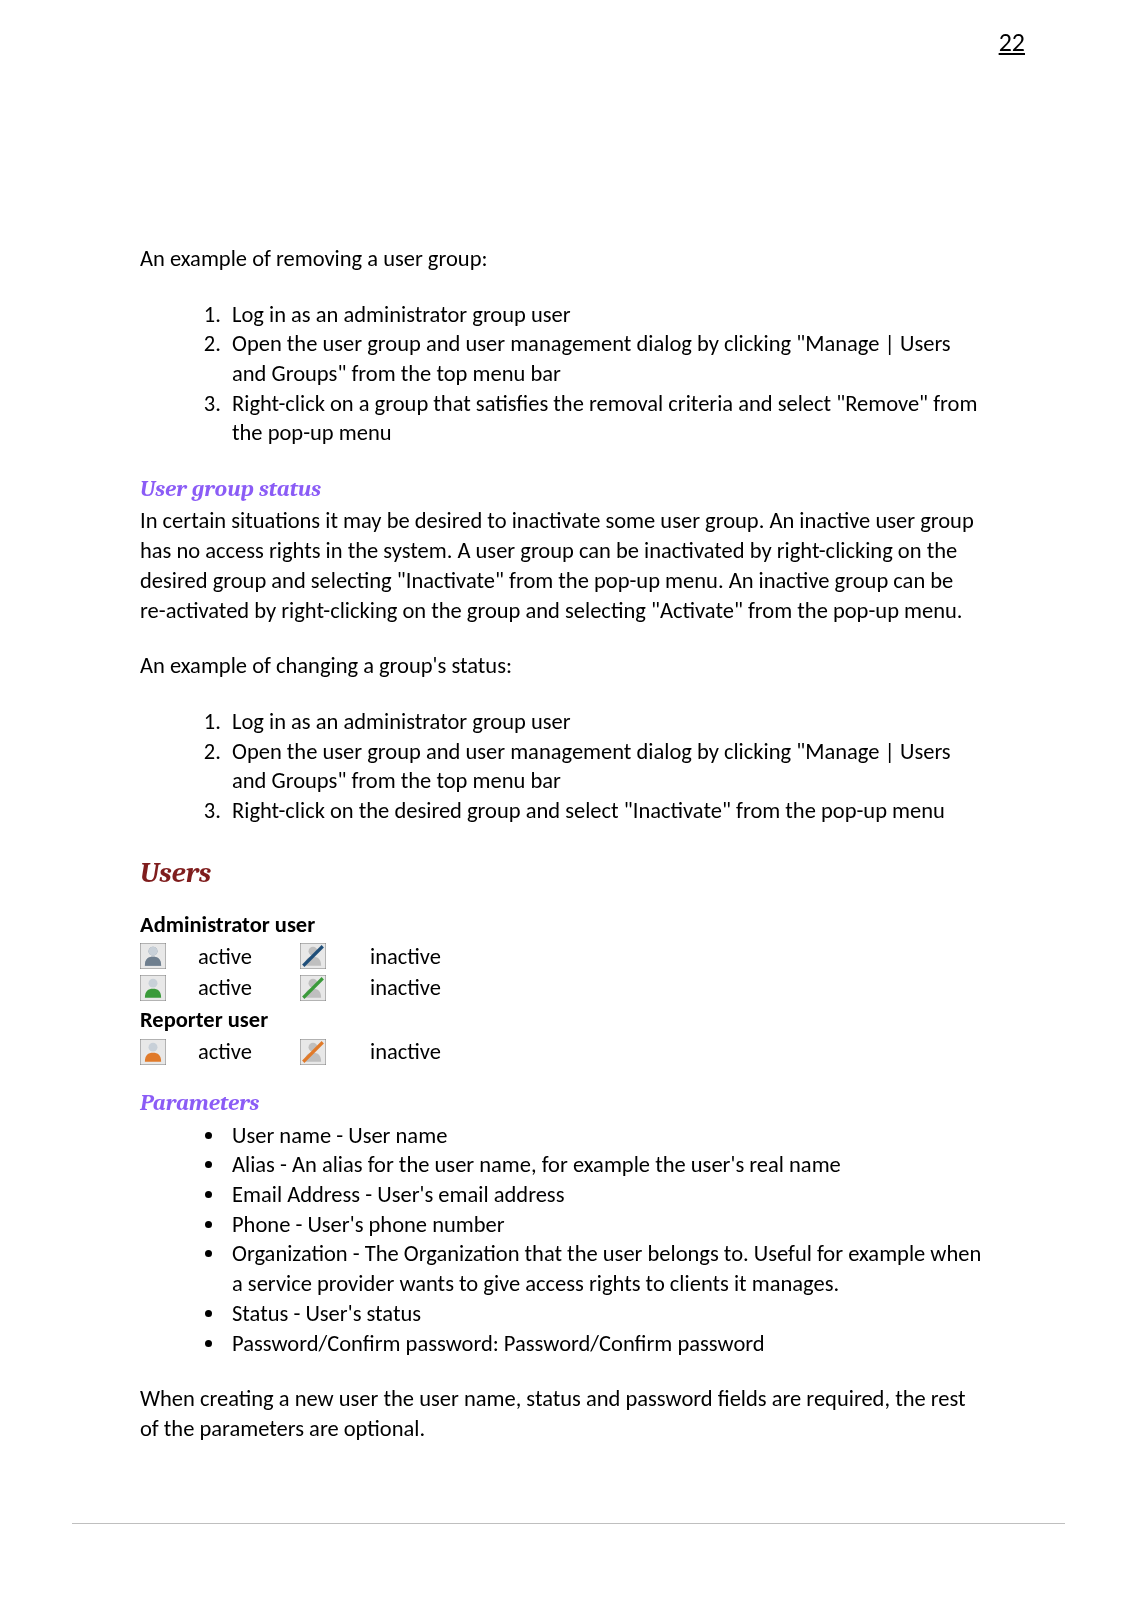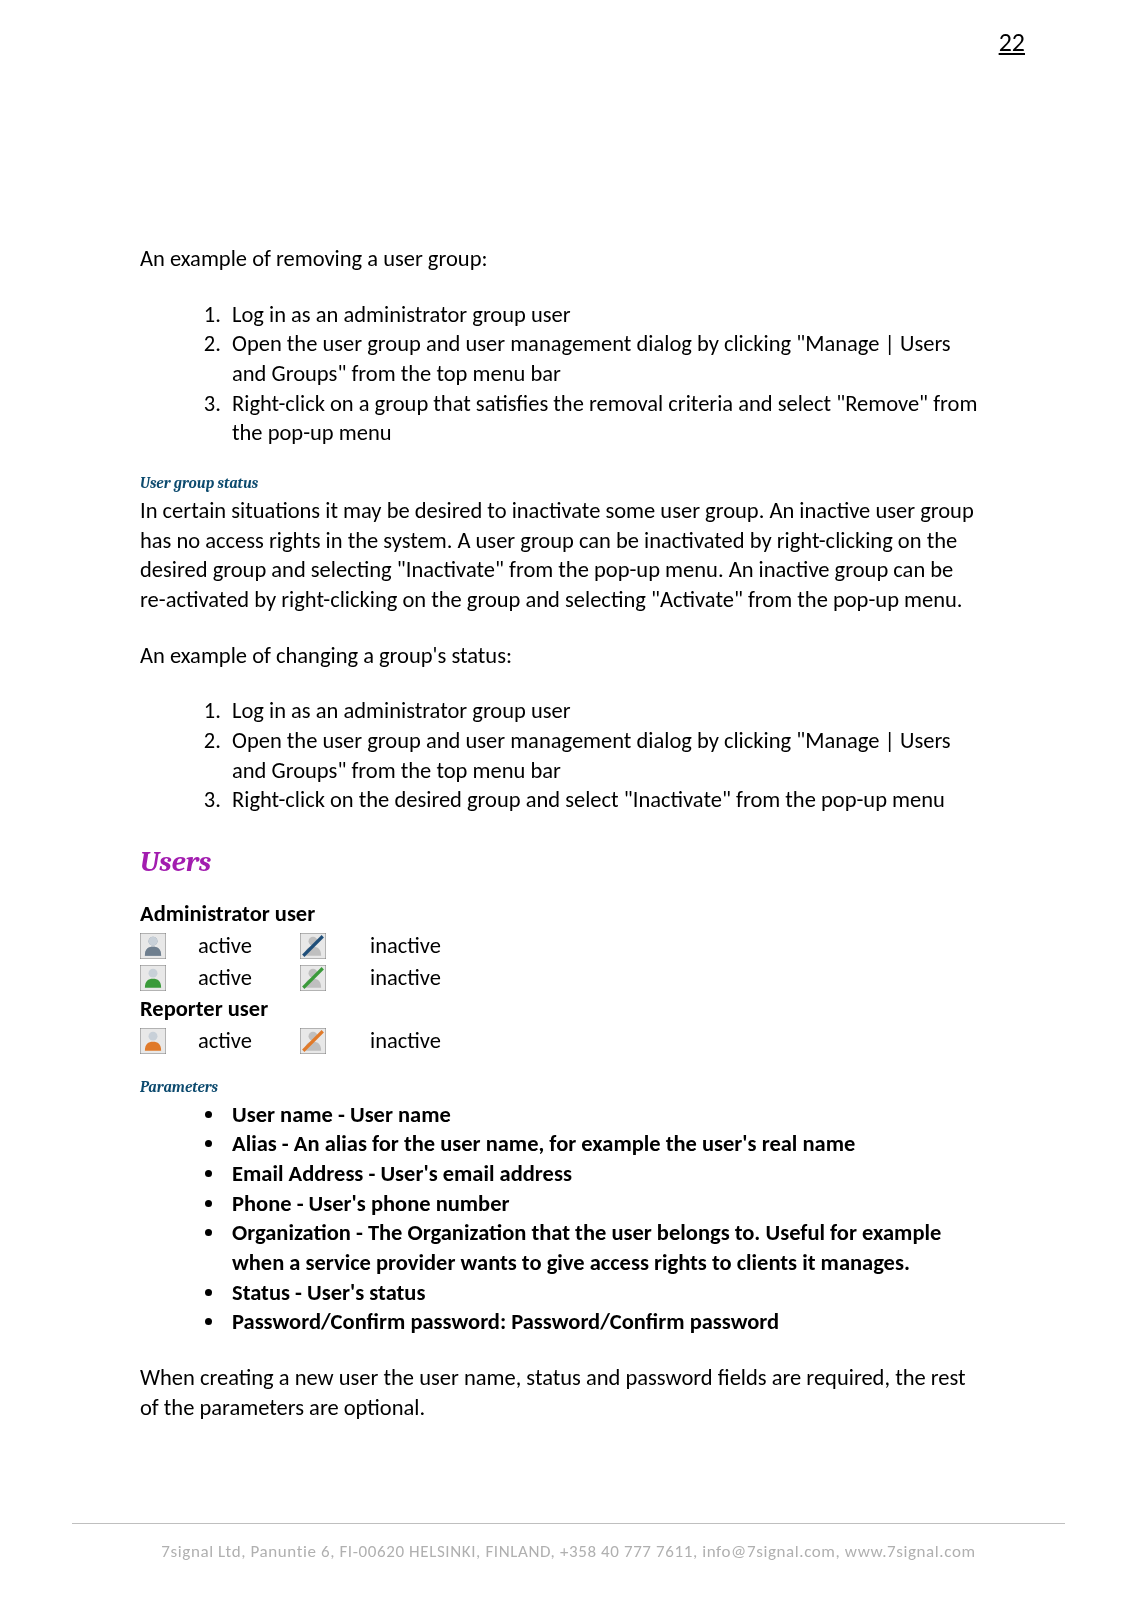--- a/index.html
+++ b/index.html
@@ -39,29 +39,29 @@
     padding-left: 86px;
   }
   .content ol li {
     padding-left: 6px;
     margin-bottom: 0;
   }
   .h3 {
     font-family: Cambria, Georgia, "Times New Roman", serif;
     font-weight: bold;
     font-style: italic;
-    color: #0c4a6e;
-    font-size: 15px;
+    color: #8b5cf6;
+    font-size: 23px;
     margin: 0 0 2px 0;
   }
   .h2 {
     font-family: Cambria, Georgia, "Times New Roman", serif;
     font-weight: bold;
     font-style: italic;
-    color: #a21caf;
+    color: #7f1d1d;
     font-size: 29px;
     margin: 28px 0 18px 0;
   }
   .icon-row {
     display: flex;
     align-items: center;
     margin: 2px 0 2px 0;
     font-size: 22.5px;
   }
   .icon-row .cell-icon { width: 58px; display:flex; align-items:center; }
@@ -72,21 +72,20 @@
     font-weight: bold;
     margin: 2px 0 2px 0;
   }
   ul.params {
     margin: 0 0 26px 0;
     padding-left: 86px;
   }
   ul.params li {
     padding-left: 6px;
     margin-bottom: 0;
-    font-weight: bold;
   }
   .footer-line {
     position: absolute;
     left: 72px;
     right: 72px;
     bottom: 74px;
     border-top: 1px solid #bfbfbf;
   }
   .footer-text {
     position: absolute;
@@ -238,14 +237,13 @@
       <li>Organization - The Organization that the user belongs to. Useful for example when a service provider wants to give access rights to clients it manages.</li>
       <li>Status - User's status</li>
       <li>Password/Confirm password: Password/Confirm password</li>
     </ul>
 
     <p>When creating a new user the user name, status and password fields are required, the rest of the parameters are optional.</p>
 
   </div>
 
   <div class="footer-line"></div>
-  <div class="footer-text">7signal Ltd, Panuntie 6, FI-00620 HELSINKI, FINLAND, +358 40 777 7611, info@7signal.com, www.7signal.com</div>
 </div>
 
 </body></html>

